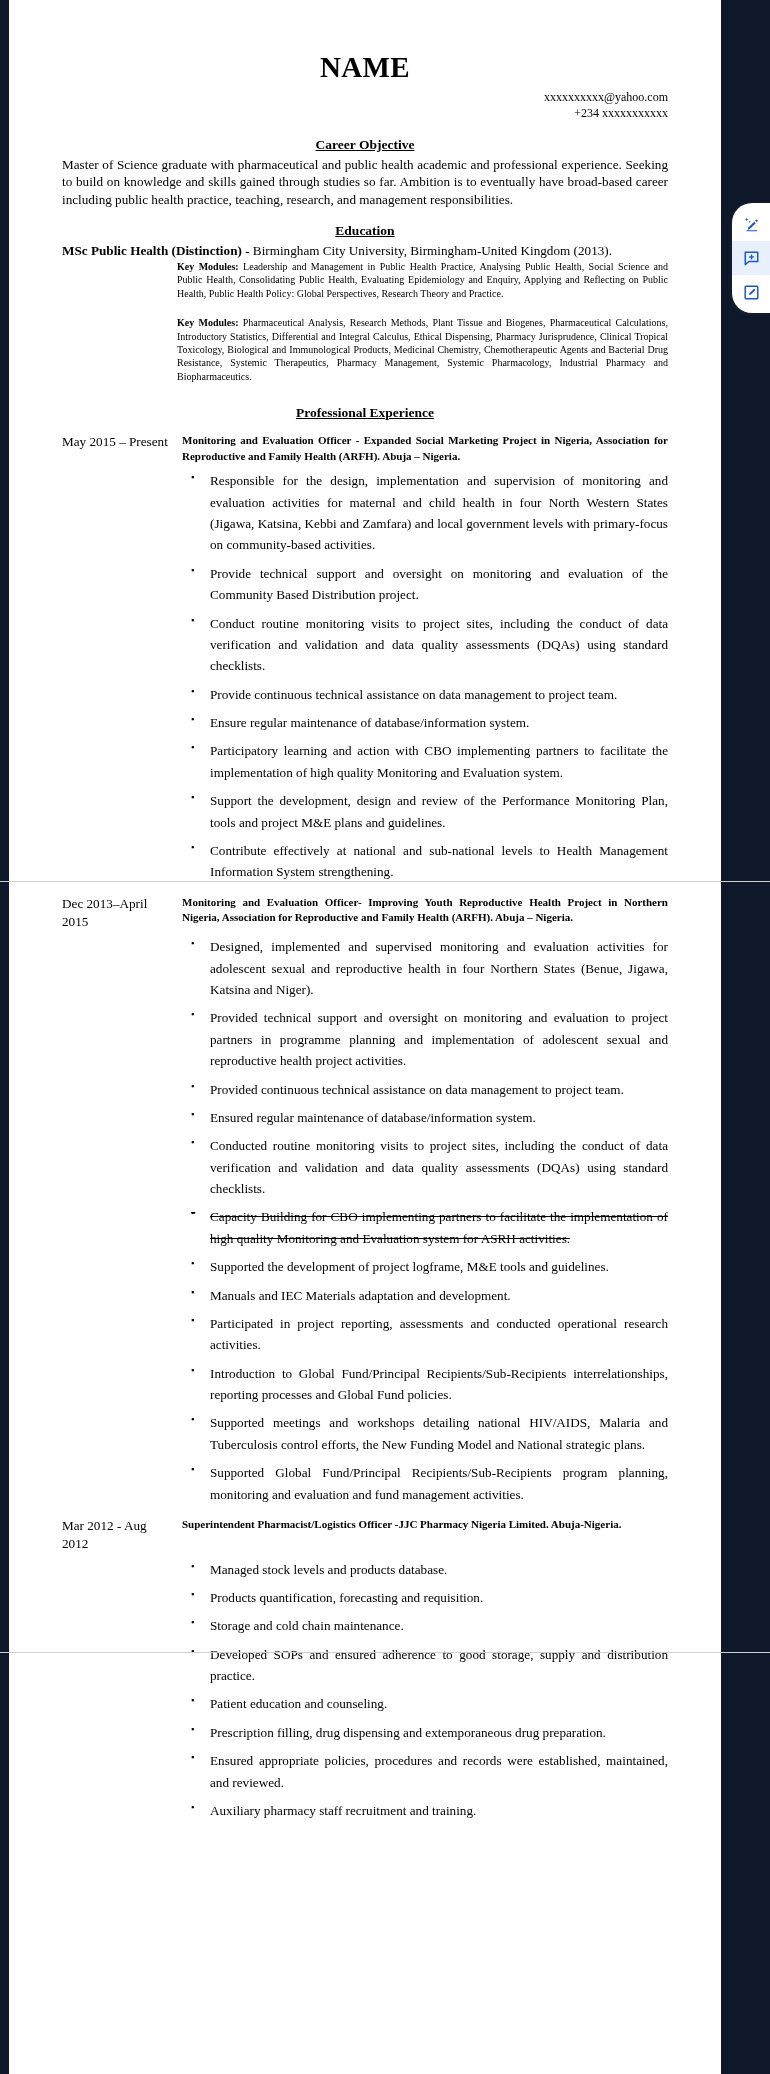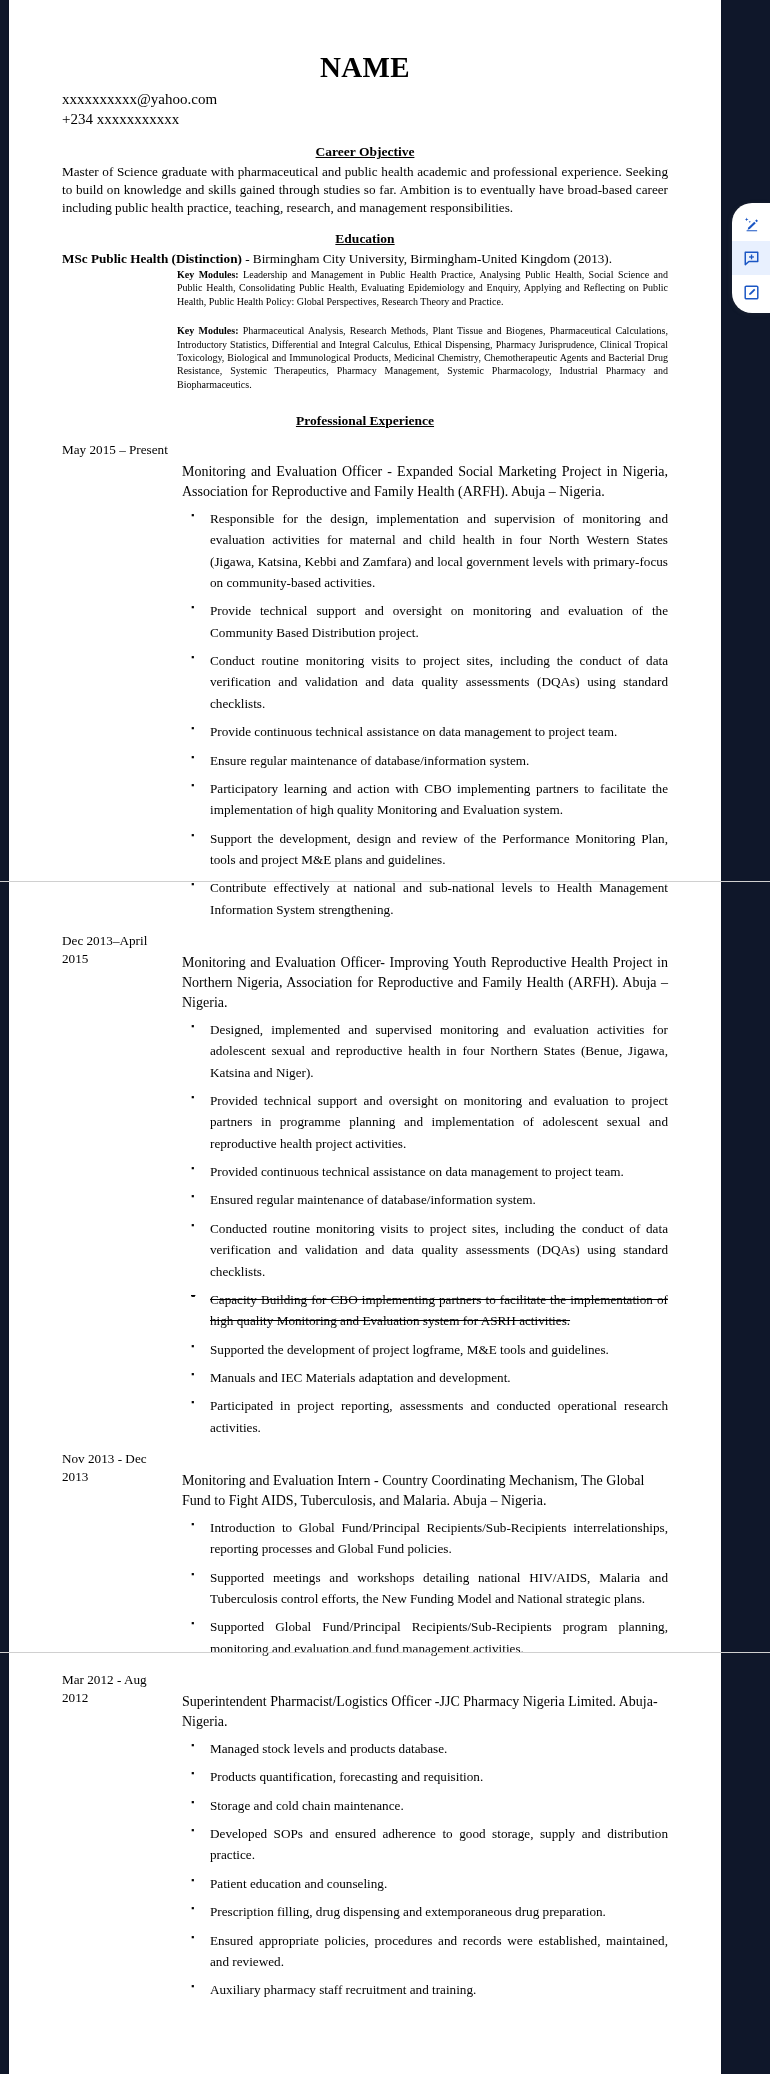--- a/index.html
+++ b/index.html
@@ -38,22 +38,22 @@
   
   .doc-name {
     text-align: center;
     font-size: 29px;
     font-weight: bold;
     letter-spacing: 0.4px;
     line-height: 1.1;
     margin: 0 0 6px 0;
   }
   .contact-line {
-    text-align: left;
-    font-size: 15px;
+    text-align: right;
+    font-size: 12px;
     line-height: 1.32;
     margin: 0;
   }
   
   .section-head {
     text-align: center;
     font-size: 13.5px;
     font-weight: bold;
     margin: 15px 0 3px 0;
   }
@@ -96,25 +96,24 @@
   .job-date {
     width: 120px;
     flex: 0 0 120px;
     font-size: 13.2px;
     line-height: 1.35;
     padding-right: 14px;
     box-sizing: border-box;
   }
   .job-title {
     flex: 1 1 auto;
-    font-size: 14px;
-    font-weight: normal;
+    font-size: 11px;
+    font-weight: bold;
     line-height: 1.42;
     text-align: justify;
-    margin-top: 21px;
   }
   .job-title.nojust { text-align: left; }
   ul.duties {
     list-style: none;
     margin: 6px 0 0 0;
     padding: 0 0 0 120px;
   }
   ul.duties li {
     position: relative;
     padding-left: 28px;
@@ -225,24 +224,20 @@
           <li>Provided technical support and oversight on monitoring and evaluation to project partners in programme planning and implementation of adolescent sexual and reproductive health project activities.</li>
           <li>Provided continuous technical assistance on data management to project team.</li>
           <li>Ensured regular maintenance of database/information system.</li>
           <li>Conducted routine monitoring visits to project sites, including the conduct of data verification and validation and data quality assessments (DQAs) using standard checklists.</li>
           <li class="strike">Capacity Building for CBO implementing partners to facilitate the implementation of high quality Monitoring and Evaluation system for ASRH activities.</li>
           <li>Supported the development of project logframe, M&amp;E tools and guidelines.</li>
           <li>Manuals and IEC Materials adaptation and development.</li>
           <li>Participated in project reporting, assessments and conducted operational research activities.</li>
         </ul>
 
-      <div class="job">
-        <div class="job-date">Nov 2013 - Dec 2013</div>
-        <div class="job-title nojust">Monitoring and Evaluation Intern - Country Coordinating Mechanism, The Global Fund to Fight AIDS, Tuberculosis, and Malaria. Abuja – Nigeria.</div>
-      </div>
       <ul class="duties">
           <li>Introduction to Global Fund/Principal Recipients/Sub-Recipients interrelationships, reporting processes and Global Fund policies.</li>
           <li>Supported meetings and workshops detailing national HIV/AIDS, Malaria and Tuberculosis control efforts, the New Funding Model and National strategic plans.</li>
           <li>Supported Global Fund/Principal Recipients/Sub-Recipients program planning, monitoring and evaluation and fund management activities.</li>
         </ul>
 
       <div class="job">
         <div class="job-date">Mar 2012 - Aug 2012</div>
         <div class="job-title nojust">Superintendent Pharmacist/Logistics Officer -JJC Pharmacy Nigeria Limited. Abuja-Nigeria.</div>
       </div>

